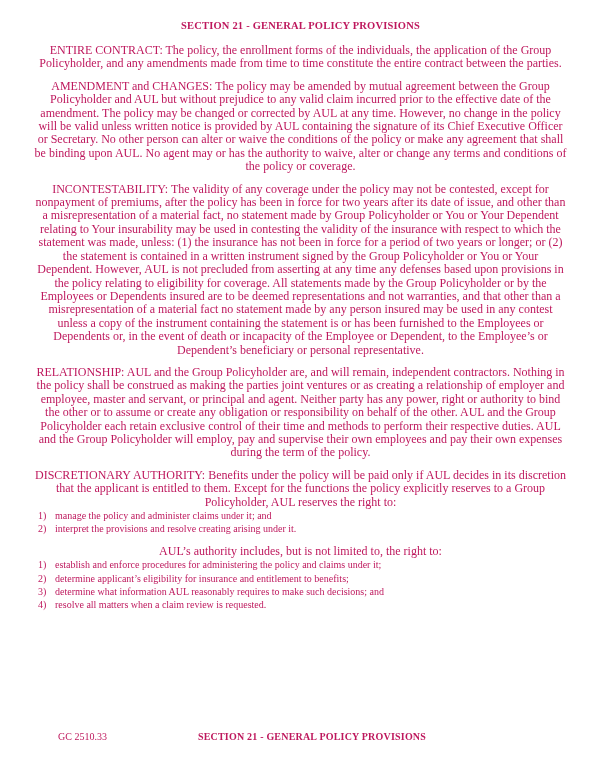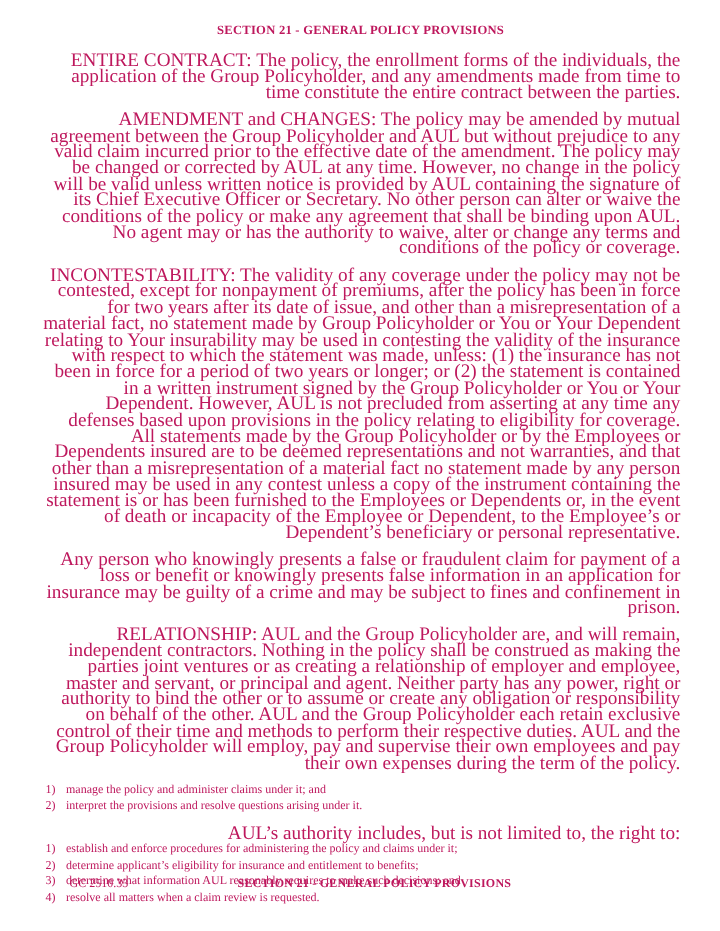--- a/index.html
+++ b/index.html
@@ -19,24 +19,24 @@
     overflow: hidden;
   }
   .doc-title {
     font-size: 10.5px;
     font-weight: bold;
     text-align: center;
     margin: 0 0 13px 0;
     letter-spacing: 0.2px;
   }
   .content p {
-    font-size: 16px;
+    font-size: 12px;
     line-height: 13.4px;
     margin: 0 0 9px 0;
-    text-align: right;
+    text-align: center;
   }
   .content p.tight {
     margin-bottom: 0;
   }
   .numlist {
     font-size: 10px;
     line-height: 13.4px;
     margin: 0 0 9px 0;
   }
   .numlist .li {
@@ -79,33 +79,33 @@
 
   <div class="content">
 
     <p>ENTIRE CONTRACT: The policy, the enrollment forms of the individuals, the application of the Group Policyholder, and any amendments made from time to time constitute the entire contract between the parties.</p>
 
     <p>AMENDMENT and CHANGES: The policy may be amended by mutual agreement between the Group Policyholder and AUL but without prejudice to any valid claim incurred prior to the effective date of the amendment. The policy may be changed or corrected by AUL at any time. However, no change in the policy will be valid unless written notice is provided by AUL containing the signature of its Chief Executive Officer or Secretary. No other person can alter or waive the conditions of the policy or make any agreement that shall be binding upon AUL. No agent may or has the authority to waive, alter or change any terms and conditions of the policy or coverage.</p>
 
     <p>INCONTESTABILITY: The validity of any coverage under the policy may not be contested, except for nonpayment of premiums, after the policy has been in force for two years after its date of issue, and other than a misrepresentation of a material fact, no statement made by Group Policyholder or You or Your Dependent relating to Your insurability may be used in contesting the validity of the insurance with respect to which the statement was made, unless: (1) the insurance has not been in force for a period of two years or longer; or (2) the statement is contained in a written instrument signed by the Group Policyholder or You or Your Dependent. However, AUL is not precluded from asserting at any time any defenses based upon provisions in the policy relating to eligibility for coverage. All statements made by the Group Policyholder or by the Employees or Dependents insured are to be deemed representations and not warranties, and that other than a misrepresentation of a material fact no statement made by any person insured may be used in any contest unless a copy of the instrument containing the statement is or has been furnished to the Employees or Dependents or, in the event of death or incapacity of the Employee or Dependent, to the Employee’s or Dependent’s beneficiary or personal representative.</p>
 
 
-    <p>Any person who knowingly presents a false or fraudulent claim for payment of a loss or benefit or knowingly presents false information in an application for insurance may be guilty of a crime and may be subject to fines and confinement in prison.</p>
 
     <p>RELATIONSHIP: AUL and the Group Policyholder are, and will remain, independent contractors. Nothing in the policy shall be construed as making the parties joint ventures or as creating a relationship of employer and employee, master and servant, or principal and agent. Neither party has any power, right or authority to bind the other or to assume or create any obligation or responsibility on behalf of the other. AUL and the Group Policyholder each retain exclusive control of their time and methods to perform their respective duties. AUL and the Group Policyholder will employ, pay and supervise their own employees and pay their own expenses during the term of the policy.</p>
 
+    <p class="tight">DISCRETIONARY AUTHORITY: Benefits under the policy will be paid only if AUL decides in its discretion that the applicant is entitled to them. Except for the functions the policy explicitly reserves to a Group Policyholder, AUL reserves the right to:</p>
 
     <div class="numlist">
       <div class="li">
         <span class="num">1)</span>
         <span class="li-text">manage the policy and administer claims under it; and</span>
       </div>
       <div class="li">
         <span class="num">2)</span>
-        <span class="li-text">interpret the provisions and resolve questions arising under it.</span>
+        <span class="li-text">interpret the provisions and resolve creating arising under it.</span>
       </div>
     </div>
 
     <p class="tight">AUL’s authority includes, but is not limited to, the right to:</p>
 
     <div class="numlist">
       <div class="li">
         <span class="num">1)</span>
         <span class="li-text">establish and enforce procedures for administering the policy and claims under it;</span>
       </div>

